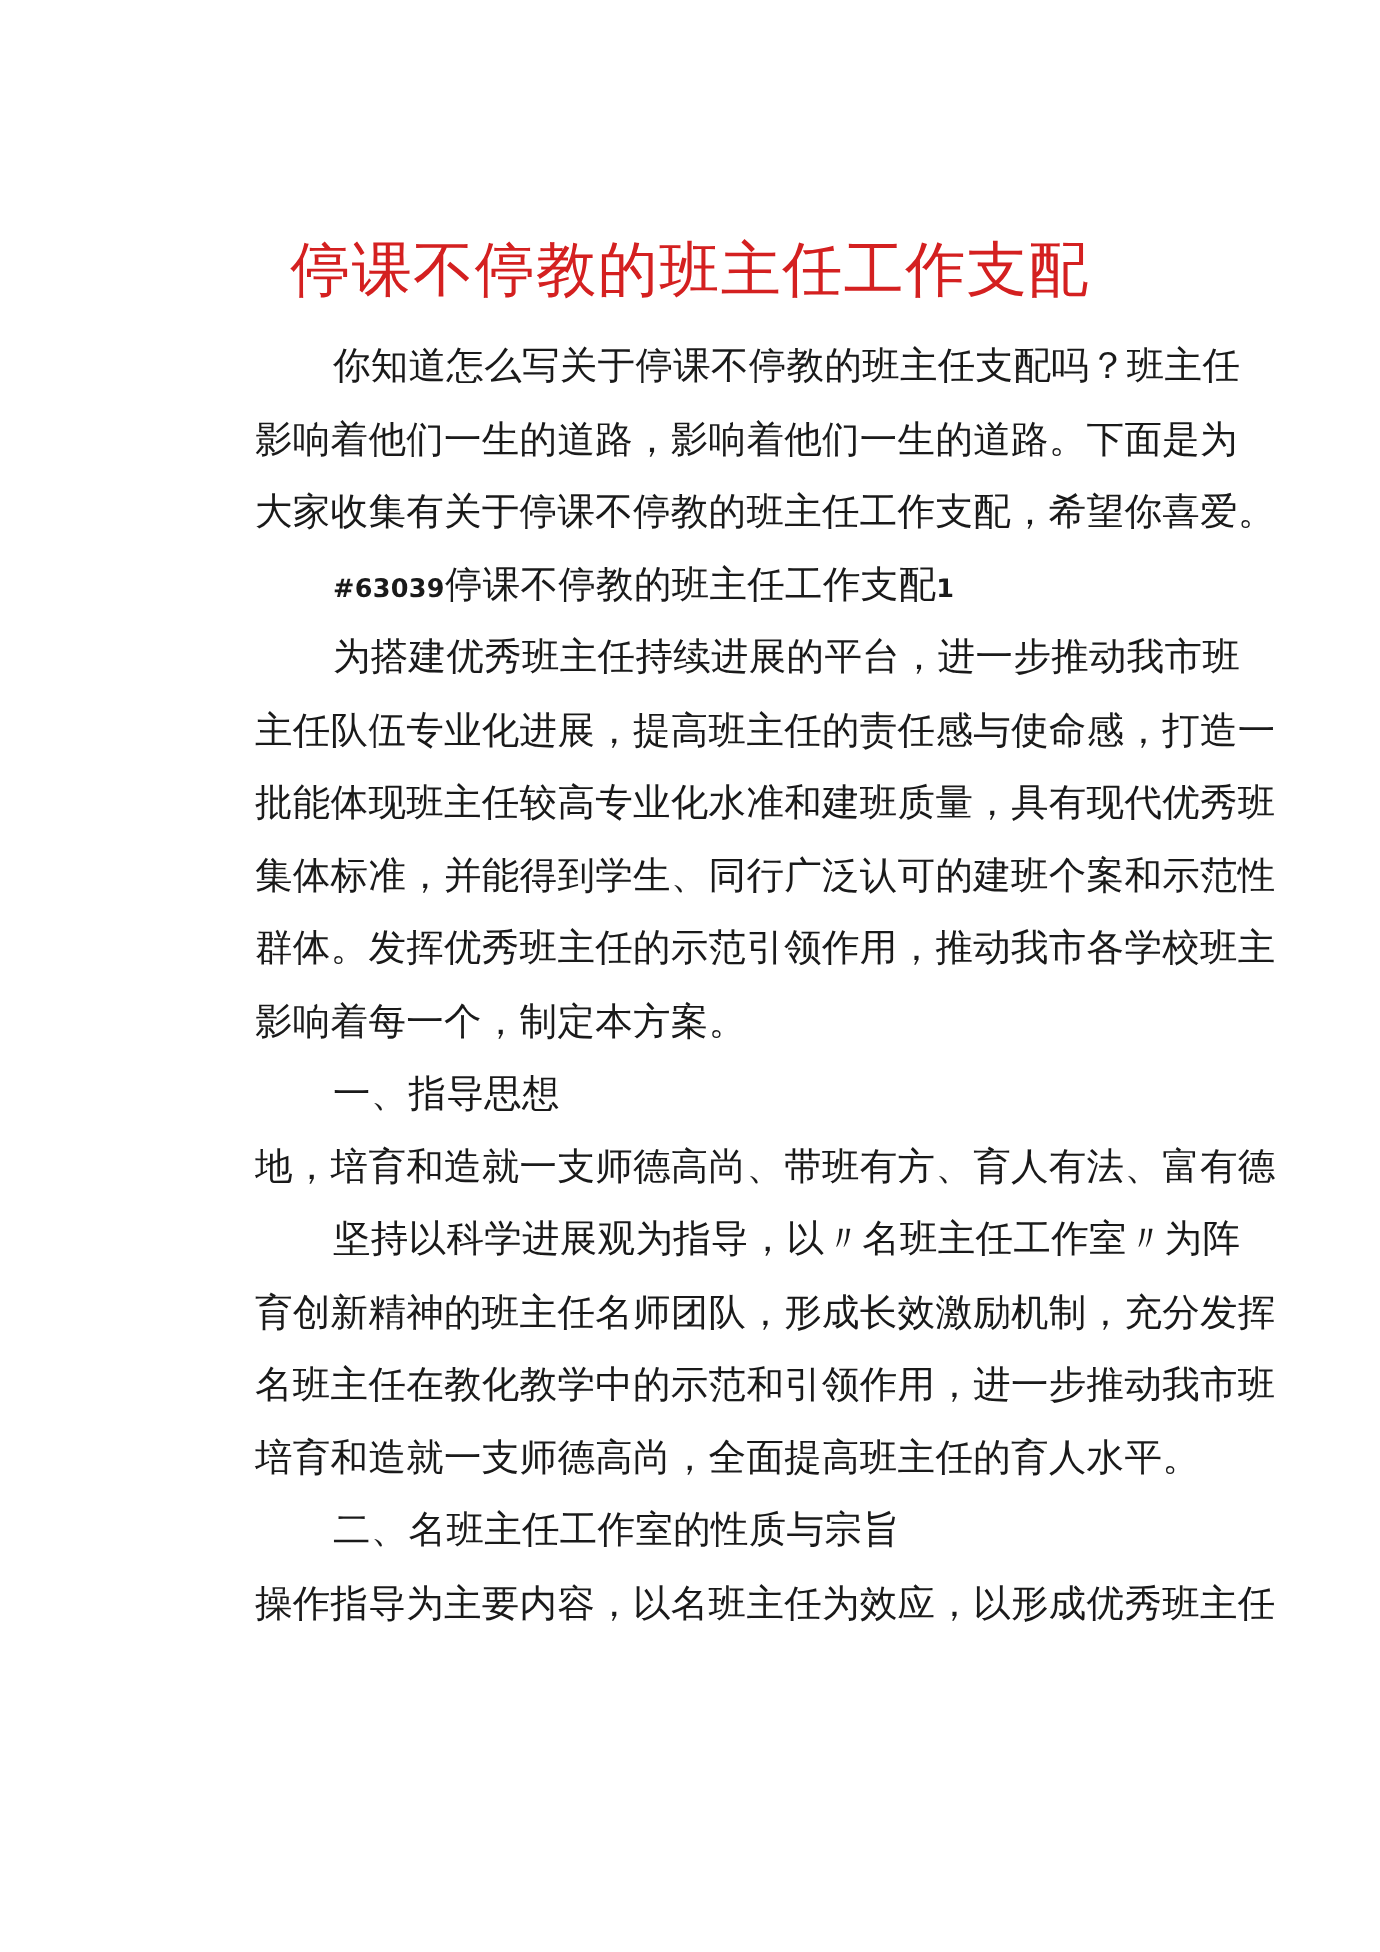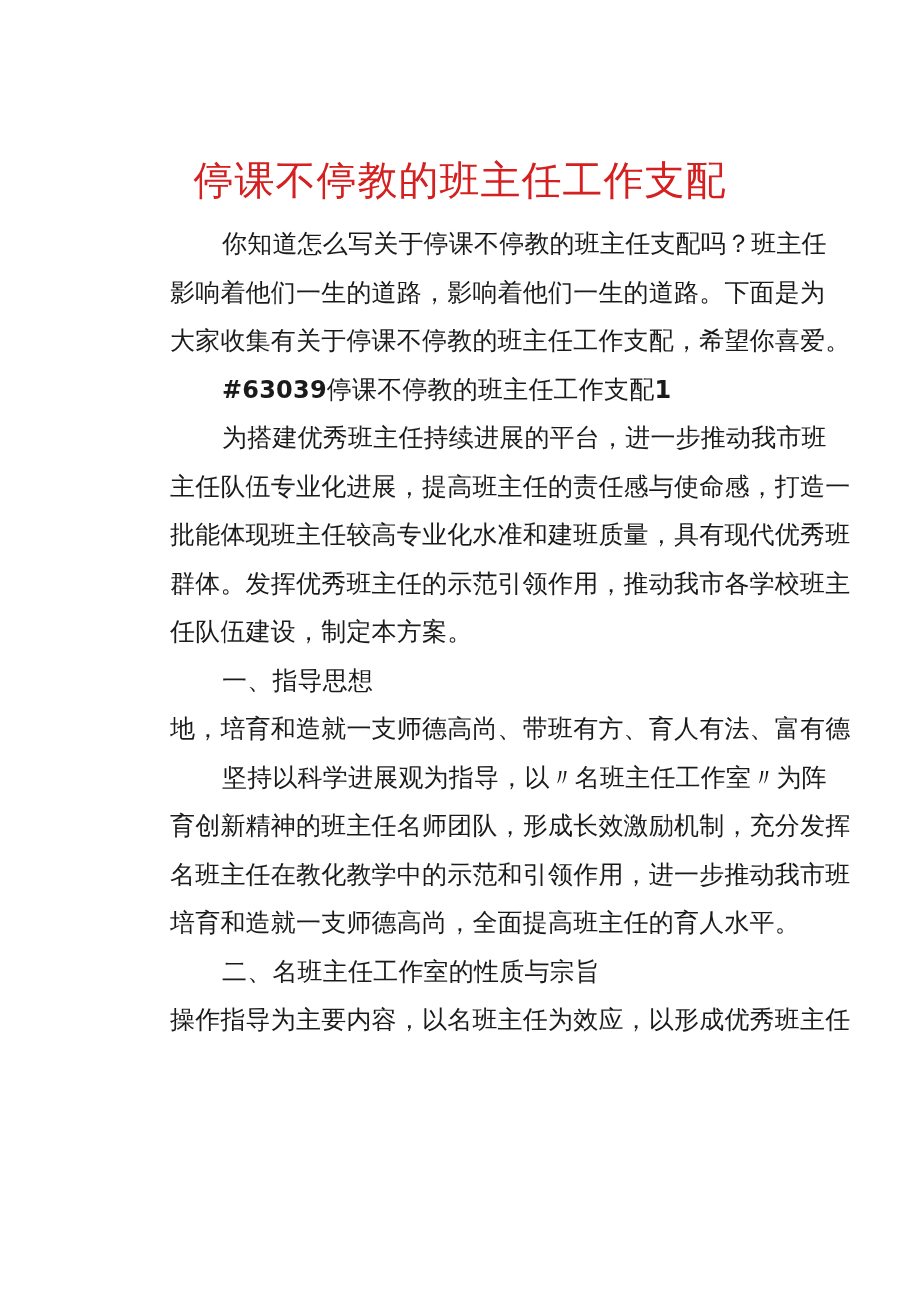--- a/index.html
+++ b/index.html
@@ -44,21 +44,21 @@
       display: block;
       white-space: nowrap;
       height: 48.5px;
     }
     .indent {
       padding-left: 52px;
     }
     .heading-line .num {
       font-family: "DejaVu Sans", "Liberation Sans", sans-serif;
       font-weight: bold;
-      font-size: 24px;
+      font-size: 17px;
     }
   </style>
 </head>
 <body>
 
 <div class="page">
 
   <h1 class="title" style="margin:0;">停课不停教的班主任工作支配</h1>
 
   <div class="body-text" style="top:220px;">
@@ -70,22 +70,23 @@
     </div>
 
     <div class="line indent heading-line">
       <span class="num">#63039</span><span>停课不停教的班主任工作支配</span><span class="num">1</span>
     </div>
 
     <div>
       <span class="line indent">为搭建优秀班主任持续进展的平台，进一步推动我市班</span>
       <span class="line">主任队伍专业化进展，提高班主任的责任感与使命感，打造一</span>
       <span class="line">批能体现班主任较高专业化水准和建班质量，具有现代优秀班</span>
+      <span class="line">集体标准，并能得到学生、同行广泛认可的建班个案和示范性</span>
       <span class="line">群体。发挥优秀班主任的示范引领作用，推动我市各学校班主</span>
-      <span class="line">任队伍建设，制定本方案。</span>
+      <span class="line">影响着每一个，制定本方案。</span>
     </div>
 
     <span class="line indent">一、指导思想</span>
 
     <div>
       <span class="line">地，培育和造就一支师德高尚、带班有方、育人有法、富有德</span>
       <span class="line indent">坚持以科学进展观为指导，以〃名班主任工作室〃为阵</span>
       <span class="line">育创新精神的班主任名师团队，形成长效激励机制，充分发挥</span>
       <span class="line">名班主任在教化教学中的示范和引领作用，进一步推动我市班</span>
       <span class="line">培育和造就一支师德高尚，全面提高班主任的育人水平。</span>

